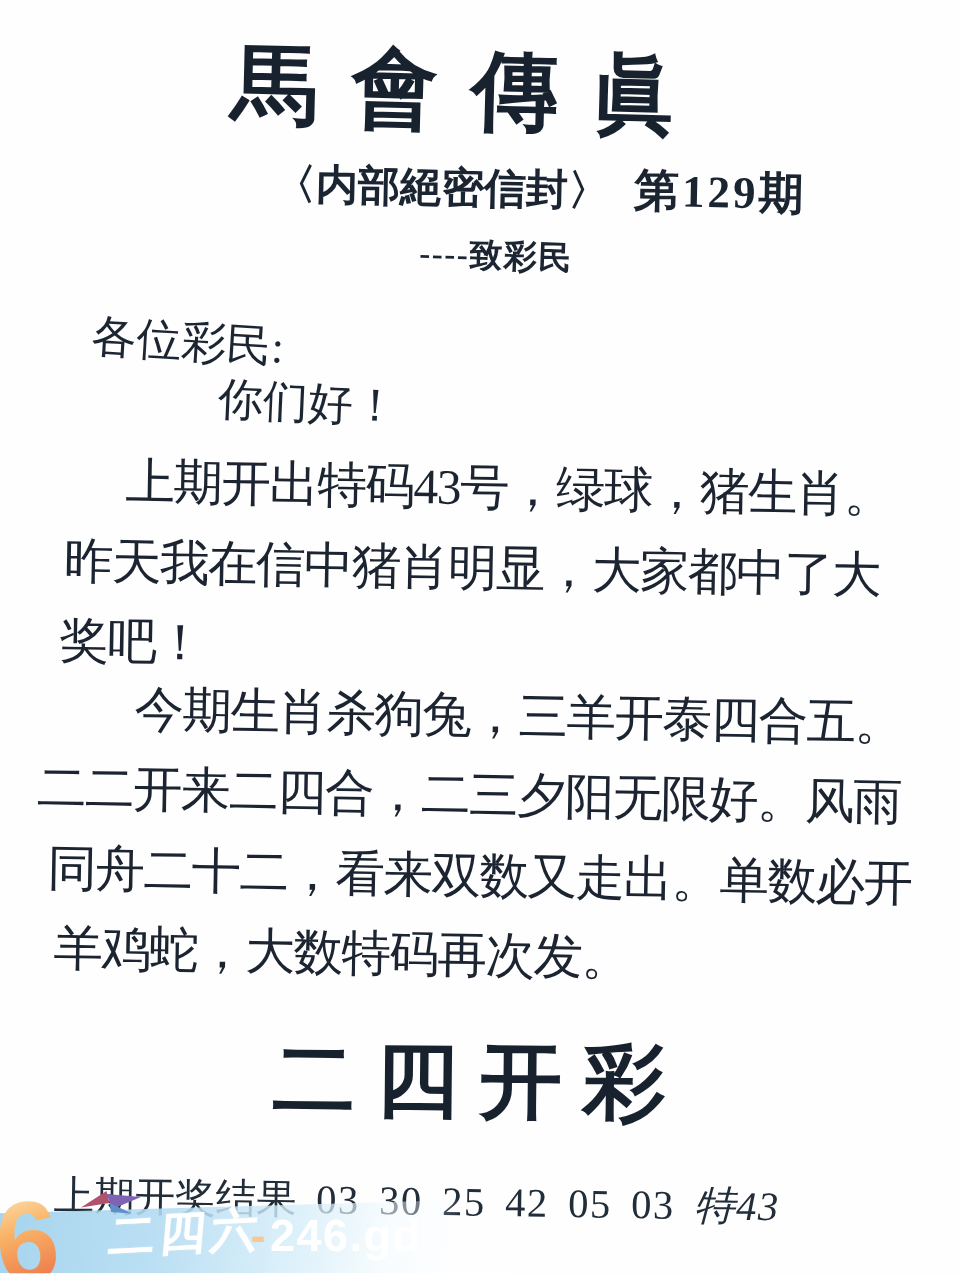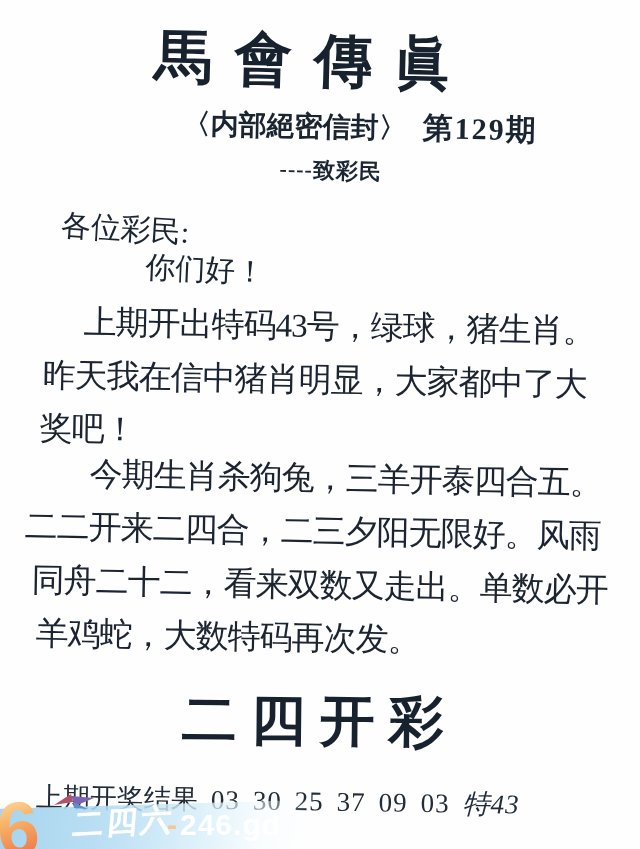--- a/index.html
+++ b/index.html
@@ -152,22 +152,22 @@
   <div class="abs bline bl6">羊鸡蛇，大数特码再次发。</div>
 
   <div class="abs headline">二四开彩</div>
 
   <div class="abs result-line">
     <span>上期开奖结果</span>
     <span class="nums">
       <span>03</span>
       <span>30</span>
       <span>25</span>
-      <span>37</span>
-      <span>09</span>
+      <span>42</span>
+      <span>05</span>
       <span>03</span>
     </span>
     <span class="special">特43</span>
   </div>
 
   <div class="wm-band"></div>
 
   <div class="wm-logo6">6</div>
 
   <svg class="wm-bird" viewBox="0 0 46 20" xmlns="http://www.w3.org/2000/svg">

